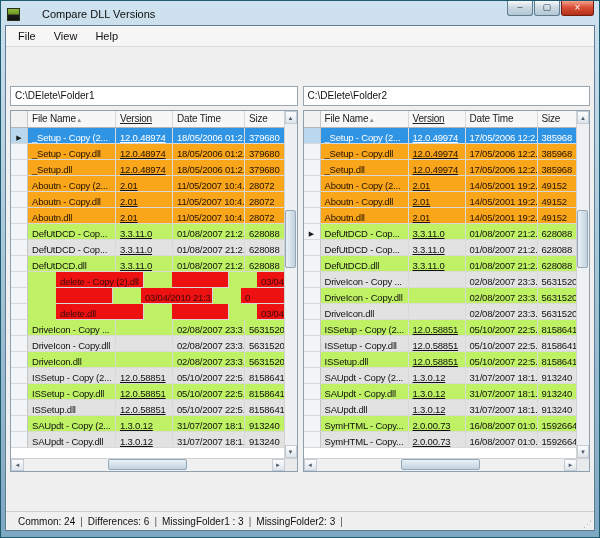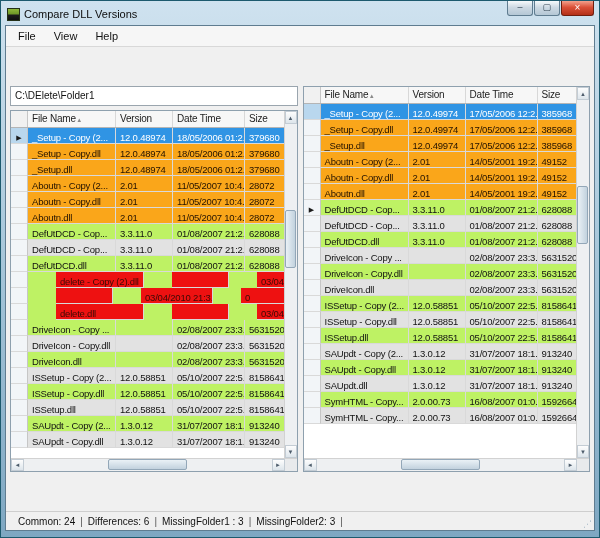--- a/index.html
+++ b/index.html
@@ -1,20 +1,20 @@
 <!DOCTYPE html>
 <html style="--diff: #FAA61A; --missing: #EE1111; --selected: #3094E4; --alt: #E2E2E2;"><head>
 <meta charset="utf-8">
 <style>
   html,body{margin:0;padding:0;}
   body{width:600px;height:538px;font-family:"Liberation Sans",sans-serif;background:#fff;overflow:hidden;}
   .window{width:600px;height:538px;box-sizing:border-box;display:flex;flex-direction:column;
     background:linear-gradient(180deg,#cfe2ef 0%,#a9c8db 45%,#7ea7c2 100%);
     border:1px solid #1d5a6e;}
-  .titlebar{height:22px;flex:none;display:flex;align-items:center;padding:2px 6px 0;gap:4px;position:relative;}
+  .titlebar{height:22px;flex:none;display:flex;align-items:center;padding:2px 6px 0;gap:22px;position:relative;}
   .app-icon{width:13px;height:13px;border:1px solid #243018;box-sizing:border-box;
     background:linear-gradient(180deg,#8fb83a 0%,#6f9827 45%,#1d1d1d 55%,#101010 100%);flex:none;}
   .title{font-size:11px;color:#0d0d0d;white-space:nowrap;}
   .winbtns{position:absolute;right:5px;top:0;display:flex;gap:1px;}
   .wbtn{width:26px;height:15px;box-sizing:border-box;border:1px solid #5f7c90;border-top:none;
     border-radius:0 0 3px 3px;background:linear-gradient(#f6fafc,#cdd9e3 45%,#b4c7d5);
     color:#2c3e4c;font-size:9px;line-height:13px;text-align:center;}
   .wbtn.close{width:33px;background:linear-gradient(#f3a18d,#da5038 45%,#b33018);border-color:#6f1d0e;color:#fff;font-size:10px;}
   .frame{flex:1;padding:0 4px 6px;overflow:hidden;display:flex;}
   .client{flex:1;background:#f0f0f0;border:1px solid #5f7c90;display:flex;flex-direction:column;overflow:hidden;gap:35px;}
@@ -32,21 +32,21 @@
     box-sizing:border-box;white-space:nowrap;overflow:hidden;letter-spacing:-0.2px;}
   .gutter-h{width:17px;flex:none;background:#f1f1f1;border-right:1px solid #c6c6c6;padding-left:0;}
   .sort-glyph{font-size:7px;color:#8a8a8a;}
   .rows{flex:1;overflow:hidden;}
   .row{display:flex;height:16px;flex:none;background:#bef264;}
   .cell{font-size:9.5px;line-height:19px;padding-left:4px;border-right:1px solid #d9d9d9;border-bottom:1px solid #d9d9d9;
     box-sizing:border-box;white-space:nowrap;overflow:hidden;color:#111;letter-spacing:-0.2px;}
   .gutter{width:17px;flex:none;background:#f2f5f8;border-right:1px solid #c6c6c6;border-bottom:1px solid #d9d9d9;
     box-sizing:border-box;text-align:center;font-size:7px;line-height:20px;color:#1a1a1a;}
   .c-name{width:88px;flex:none;}
-  .c-ver{width:57px;flex:none;}
+  .c-ver{width:57px;flex:none;text-decoration:underline;}
   .c-date{width:72px;flex:none;}
   .c-size{flex:1;min-width:0;border-right:none;}
   .row.alt .cell{background:var(--alt);}
   .row.diff .cell{background:var(--diff);color:#231200;}
   .row.missing .cell{background:var(--missing);color:#3c0a05;margin-left:28px;}
   .row.selected .cell{background:var(--selected);color:#fff;}
   .row.selected .gutter{background:#b9d7ee;}
   .vscroll{width:12px;flex:none;background:#eef0f2;border-left:1px solid #d2d2d2;display:flex;flex-direction:column;}
   .varrow{height:13px;width:12px;flex:none;font-size:6px;line-height:12px;text-align:center;color:#4d5c6b;
     background:linear-gradient(#fdfdfd,#dde5eb);border:1px solid #c3ccd4;box-sizing:border-box;}
@@ -254,20 +254,21 @@
               <div class="htrack">
                 <div class="hthumb"></div>
               </div>
               <div class="harrow">►</div>
               <div class="corner"></div>
             </div>
           </div>
         </div>
 
         <div class="panel">
+          <div class="pathbox">C:\DElete\Folder2</div>
           <div class="grid">
             <div class="grid-body">
               <div class="cols">
                 <div class="hrow">
                     <div class="hcell gutter-h"></div>
                     <div class="hcell c-name">File Name<span class="sort-glyph"> ▴</span></div>
                     <div class="hcell c-ver">Version</div>
                     <div class="hcell c-date">Date Time</div>
                     <div class="hcell c-size">Size</div>
                   </div>

